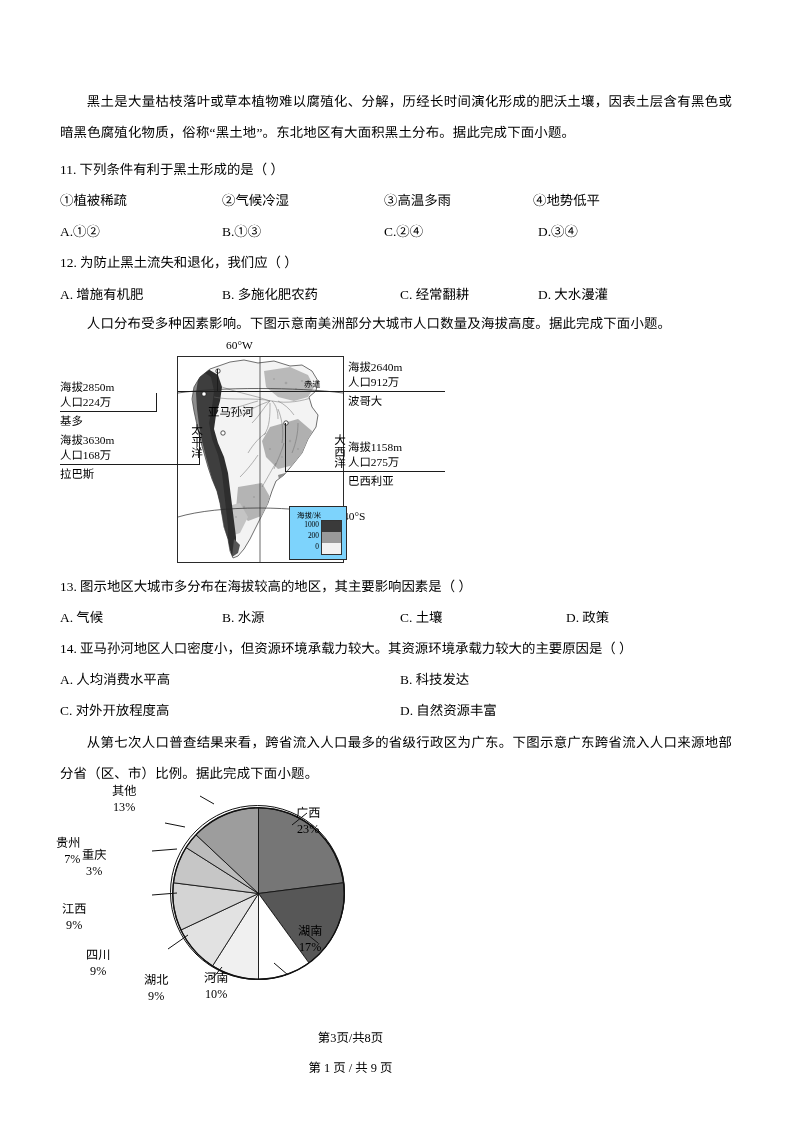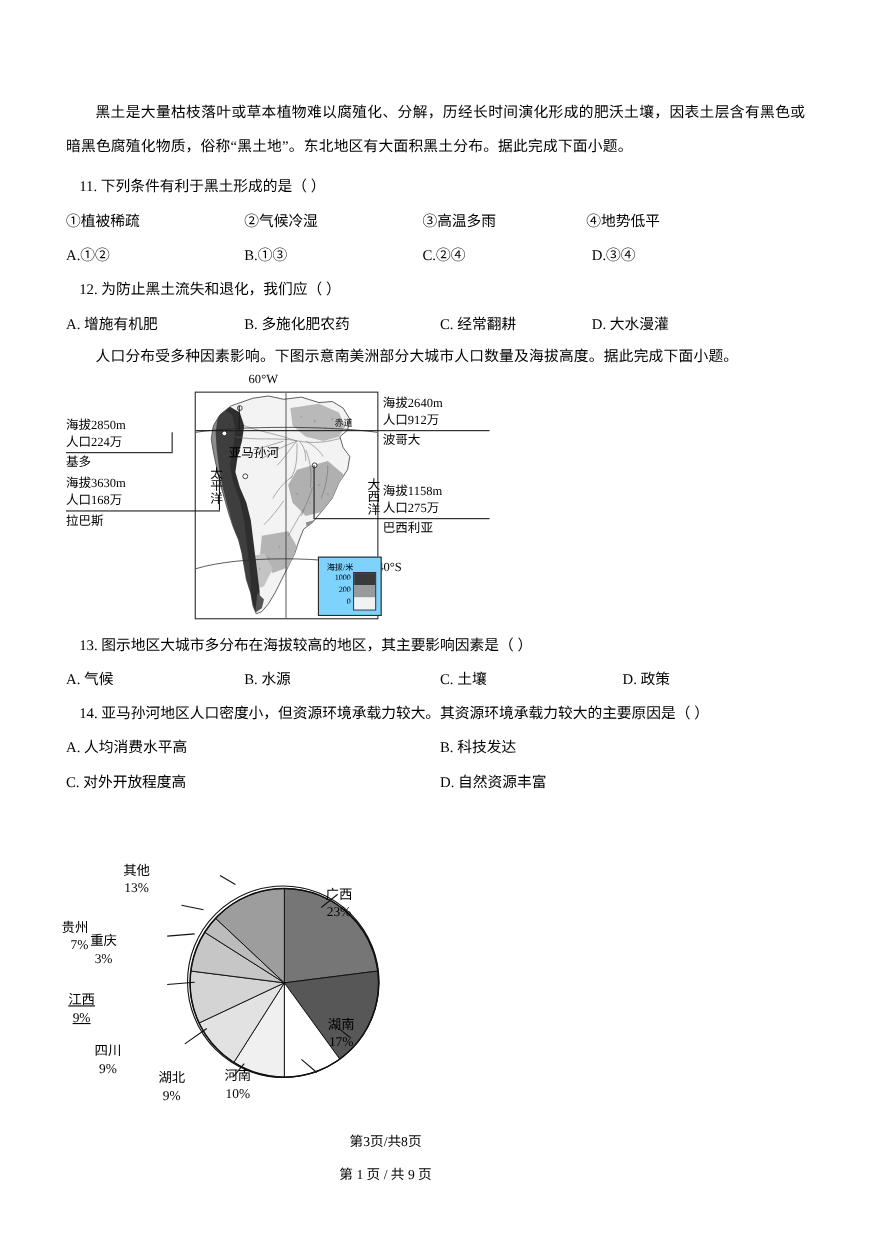--- a/index.html
+++ b/index.html
@@ -21,21 +21,20 @@
     line-height:31px;
     letter-spacing:0.2px;
     text-align:justify;
   }
   .indent{text-indent:2em;}
   .qline{
     position:absolute;
     font-size:13.4px;
     line-height:20px;
     white-space:nowrap;
-    margin-left:12px;
   }
   .opt{position:absolute;font-size:13.4px;white-space:nowrap;line-height:20px;}
 
   
   .fig-map{position:absolute;left:60px;top:338px;width:385px;height:228px;}
   .map-frame{
     position:absolute;left:117px;top:18px;width:165px;height:205px;
     border:1px solid #2a2a2a;
     background:#ffffff;
     overflow:hidden;
@@ -254,20 +253,21 @@
 
   <div class="qline" style="left:60px;top:639px;">
     <span>14.</span>
     <span>亚马孙河地区人口密度小，但资源环境承载力较大。其资源环境承载力较大的主要原因是（      ）</span>
   </div>
   <div class="opt" style="left:60px;top:670px;">A. 人均消费水平高</div>
   <div class="opt" style="left:400px;top:670px;">B. 科技发达</div>
   <div class="opt" style="left:60px;top:701px;">C. 对外开放程度高</div>
   <div class="opt" style="left:400px;top:701px;">D. 自然资源丰富</div>
 
+  <div class="para indent" style="left:60px;top:727px;width:672px;">从第七次人口普查结果来看，跨省流入人口最多的省级行政区为广东。下图示意广东跨省流入人口来源地部分省（区、市）比例。据此完成下面小题。</div>
 
   <div class="fig-pie">
     <div class="pie">
       <svg width="175" height="175" viewBox="0 0 200 200">
 
         <g id="pie-slices">
             <path d="M100,100 L100.00,2.00 A98,98 0 0 1 197.23,87.72 Z" fill="#767676" stroke="#111" stroke-width="1"></path>
             <path d="M100,100 L197.23,87.72 A98,98 0 0 1 157.60,179.28 Z" fill="#575757" stroke="#111" stroke-width="1"></path>
             <path d="M100,100 L157.60,179.28 A98,98 0 0 1 100.00,198.00 Z" fill="#ffffff" stroke="#111" stroke-width="1"></path>
             <path d="M100,100 L100.00,198.00 A98,98 0 0 1 47.49,182.74 Z" fill="#f0f0f0" stroke="#111" stroke-width="1"></path>
@@ -289,21 +289,21 @@
     <div class="plbl" style="left:22px;top:36px;margin-top:28px;">
       <div>重庆</div>
       <div>3%</div>
     </div>
 
     <div class="plbl" style="left:-4px;top:52px;text-align:right;">
       <div>贵州</div>
       <div>7%</div>
     </div>
 
-    <div class="plbl" style="left:2px;top:118px;text-decoration:underline;">
+    <div class="plbl" style="left:2px;top:118px;">
       <div>江西</div>
       <div>9%</div>
     </div>
 
     <div class="plbl" style="left:26px;top:164px;">
       <div>四川</div>
       <div>9%</div>
     </div>
 
     <div class="plbl" style="left:84px;top:189px;">

